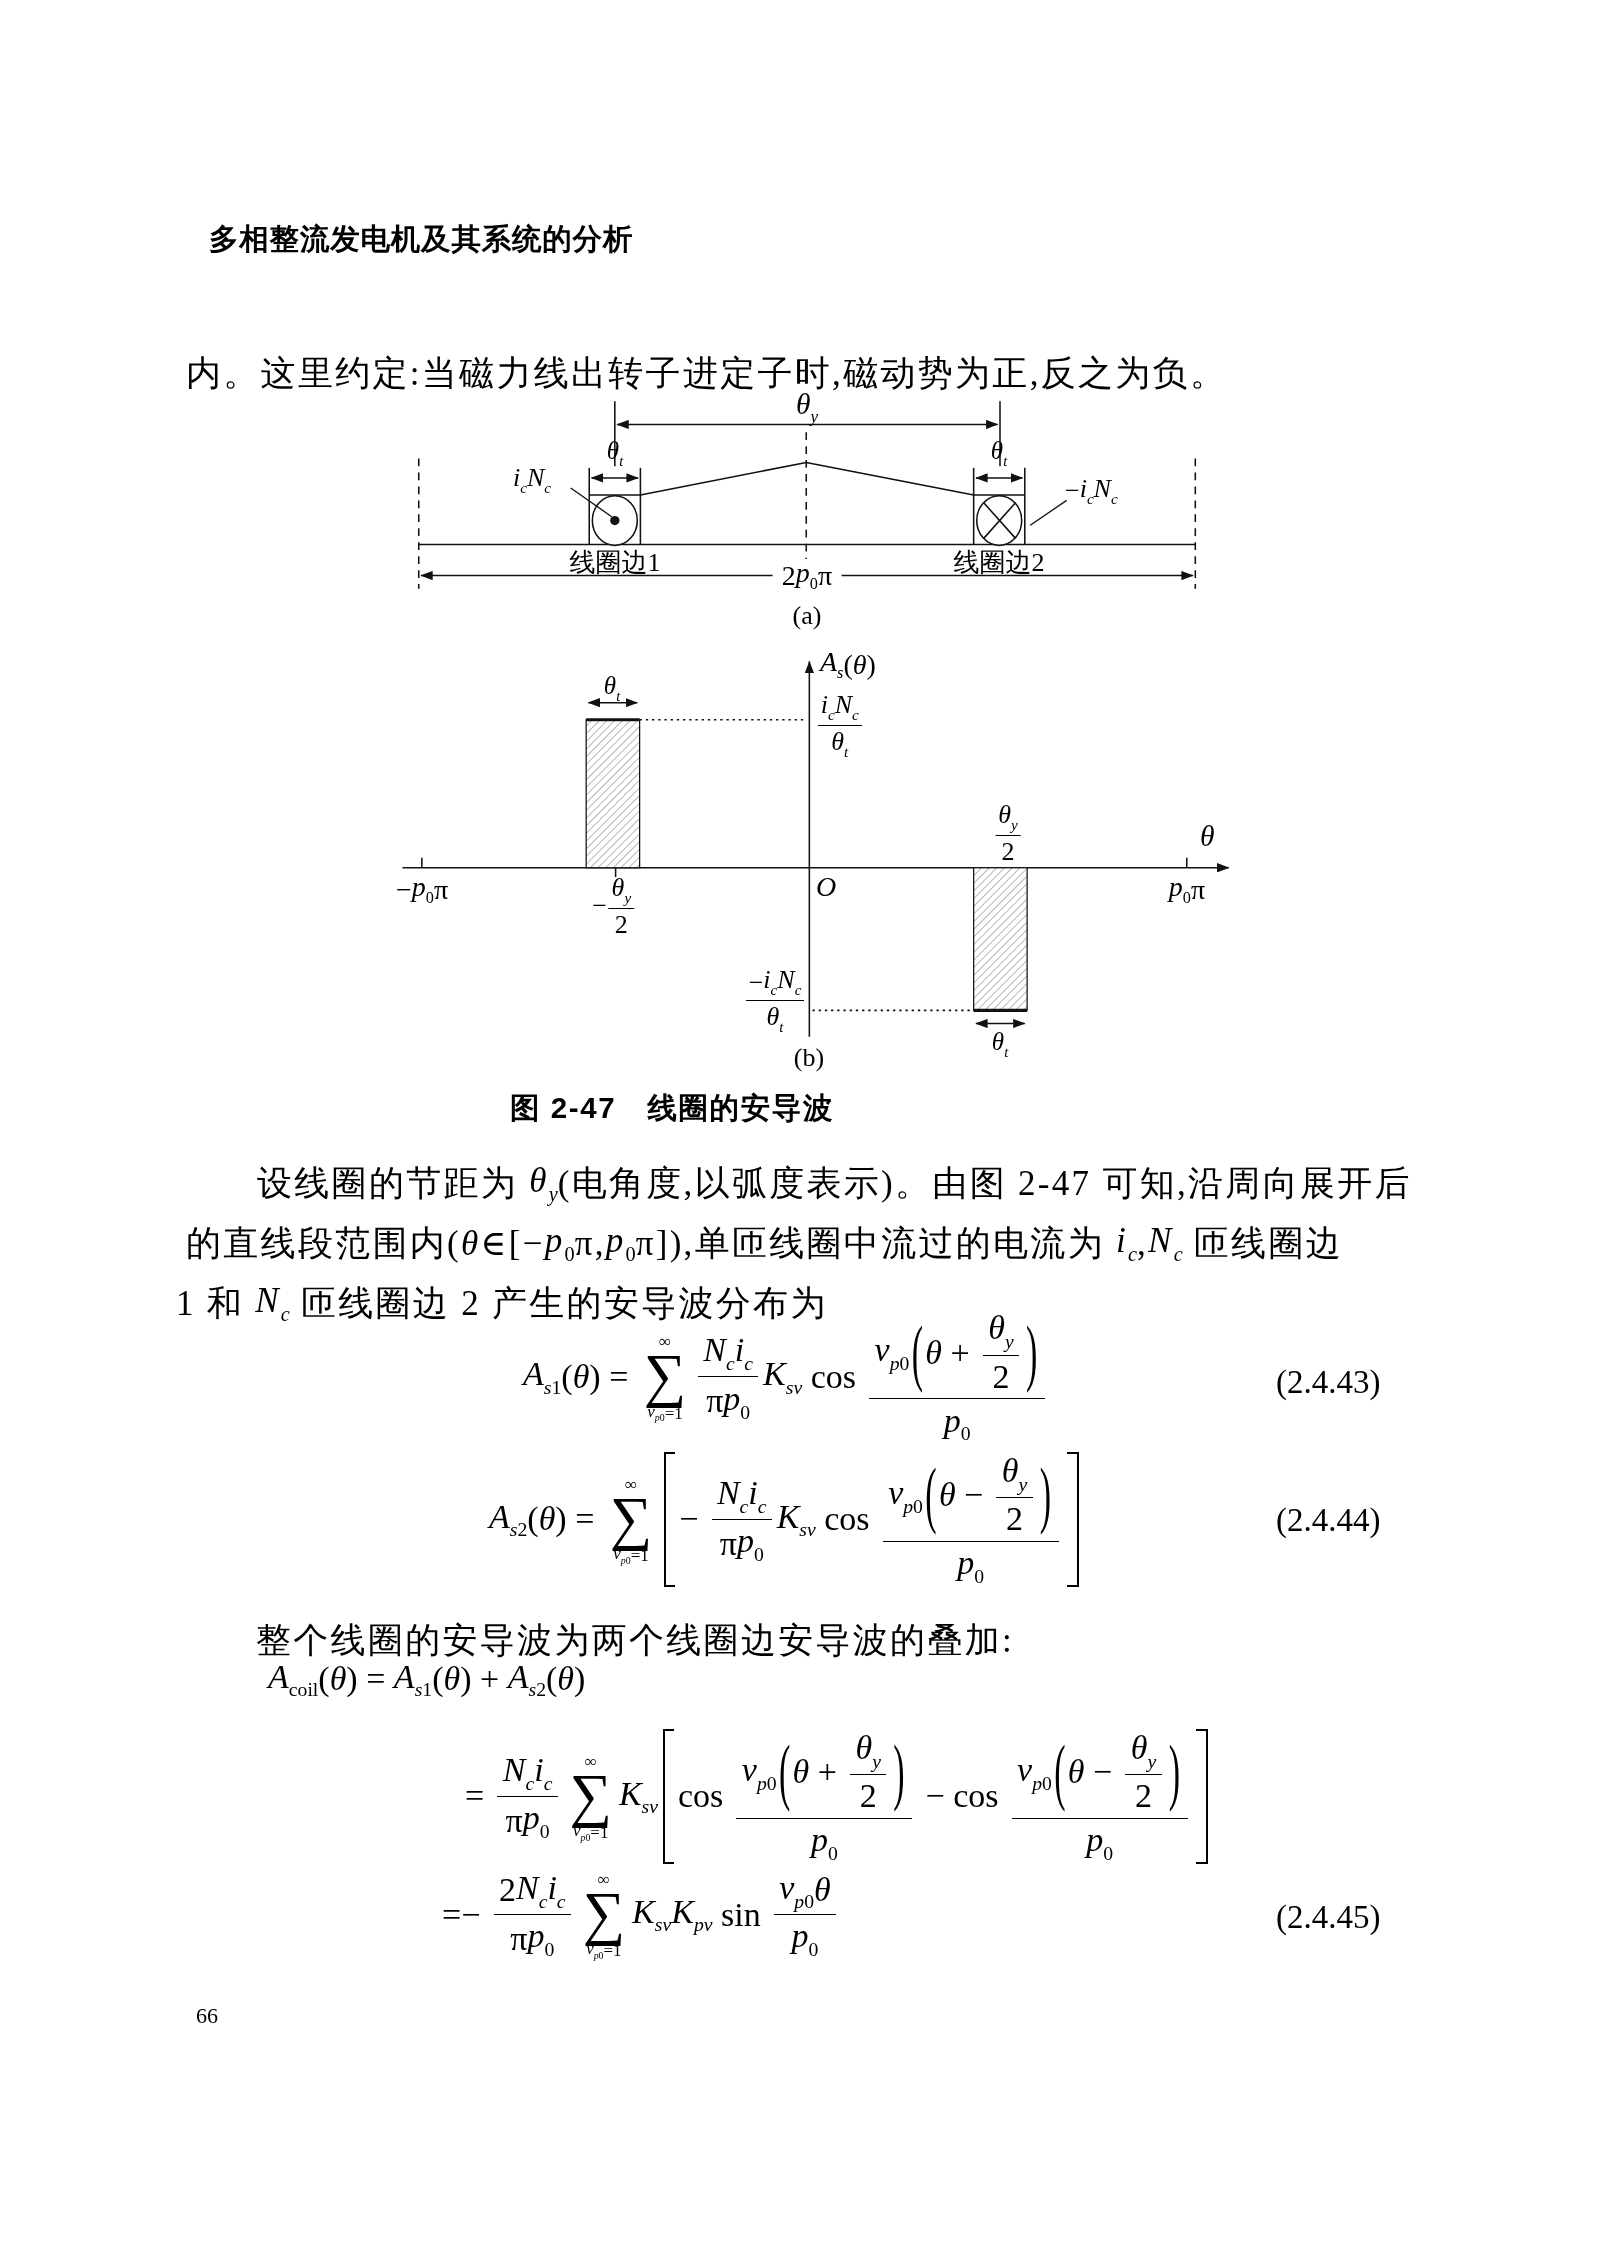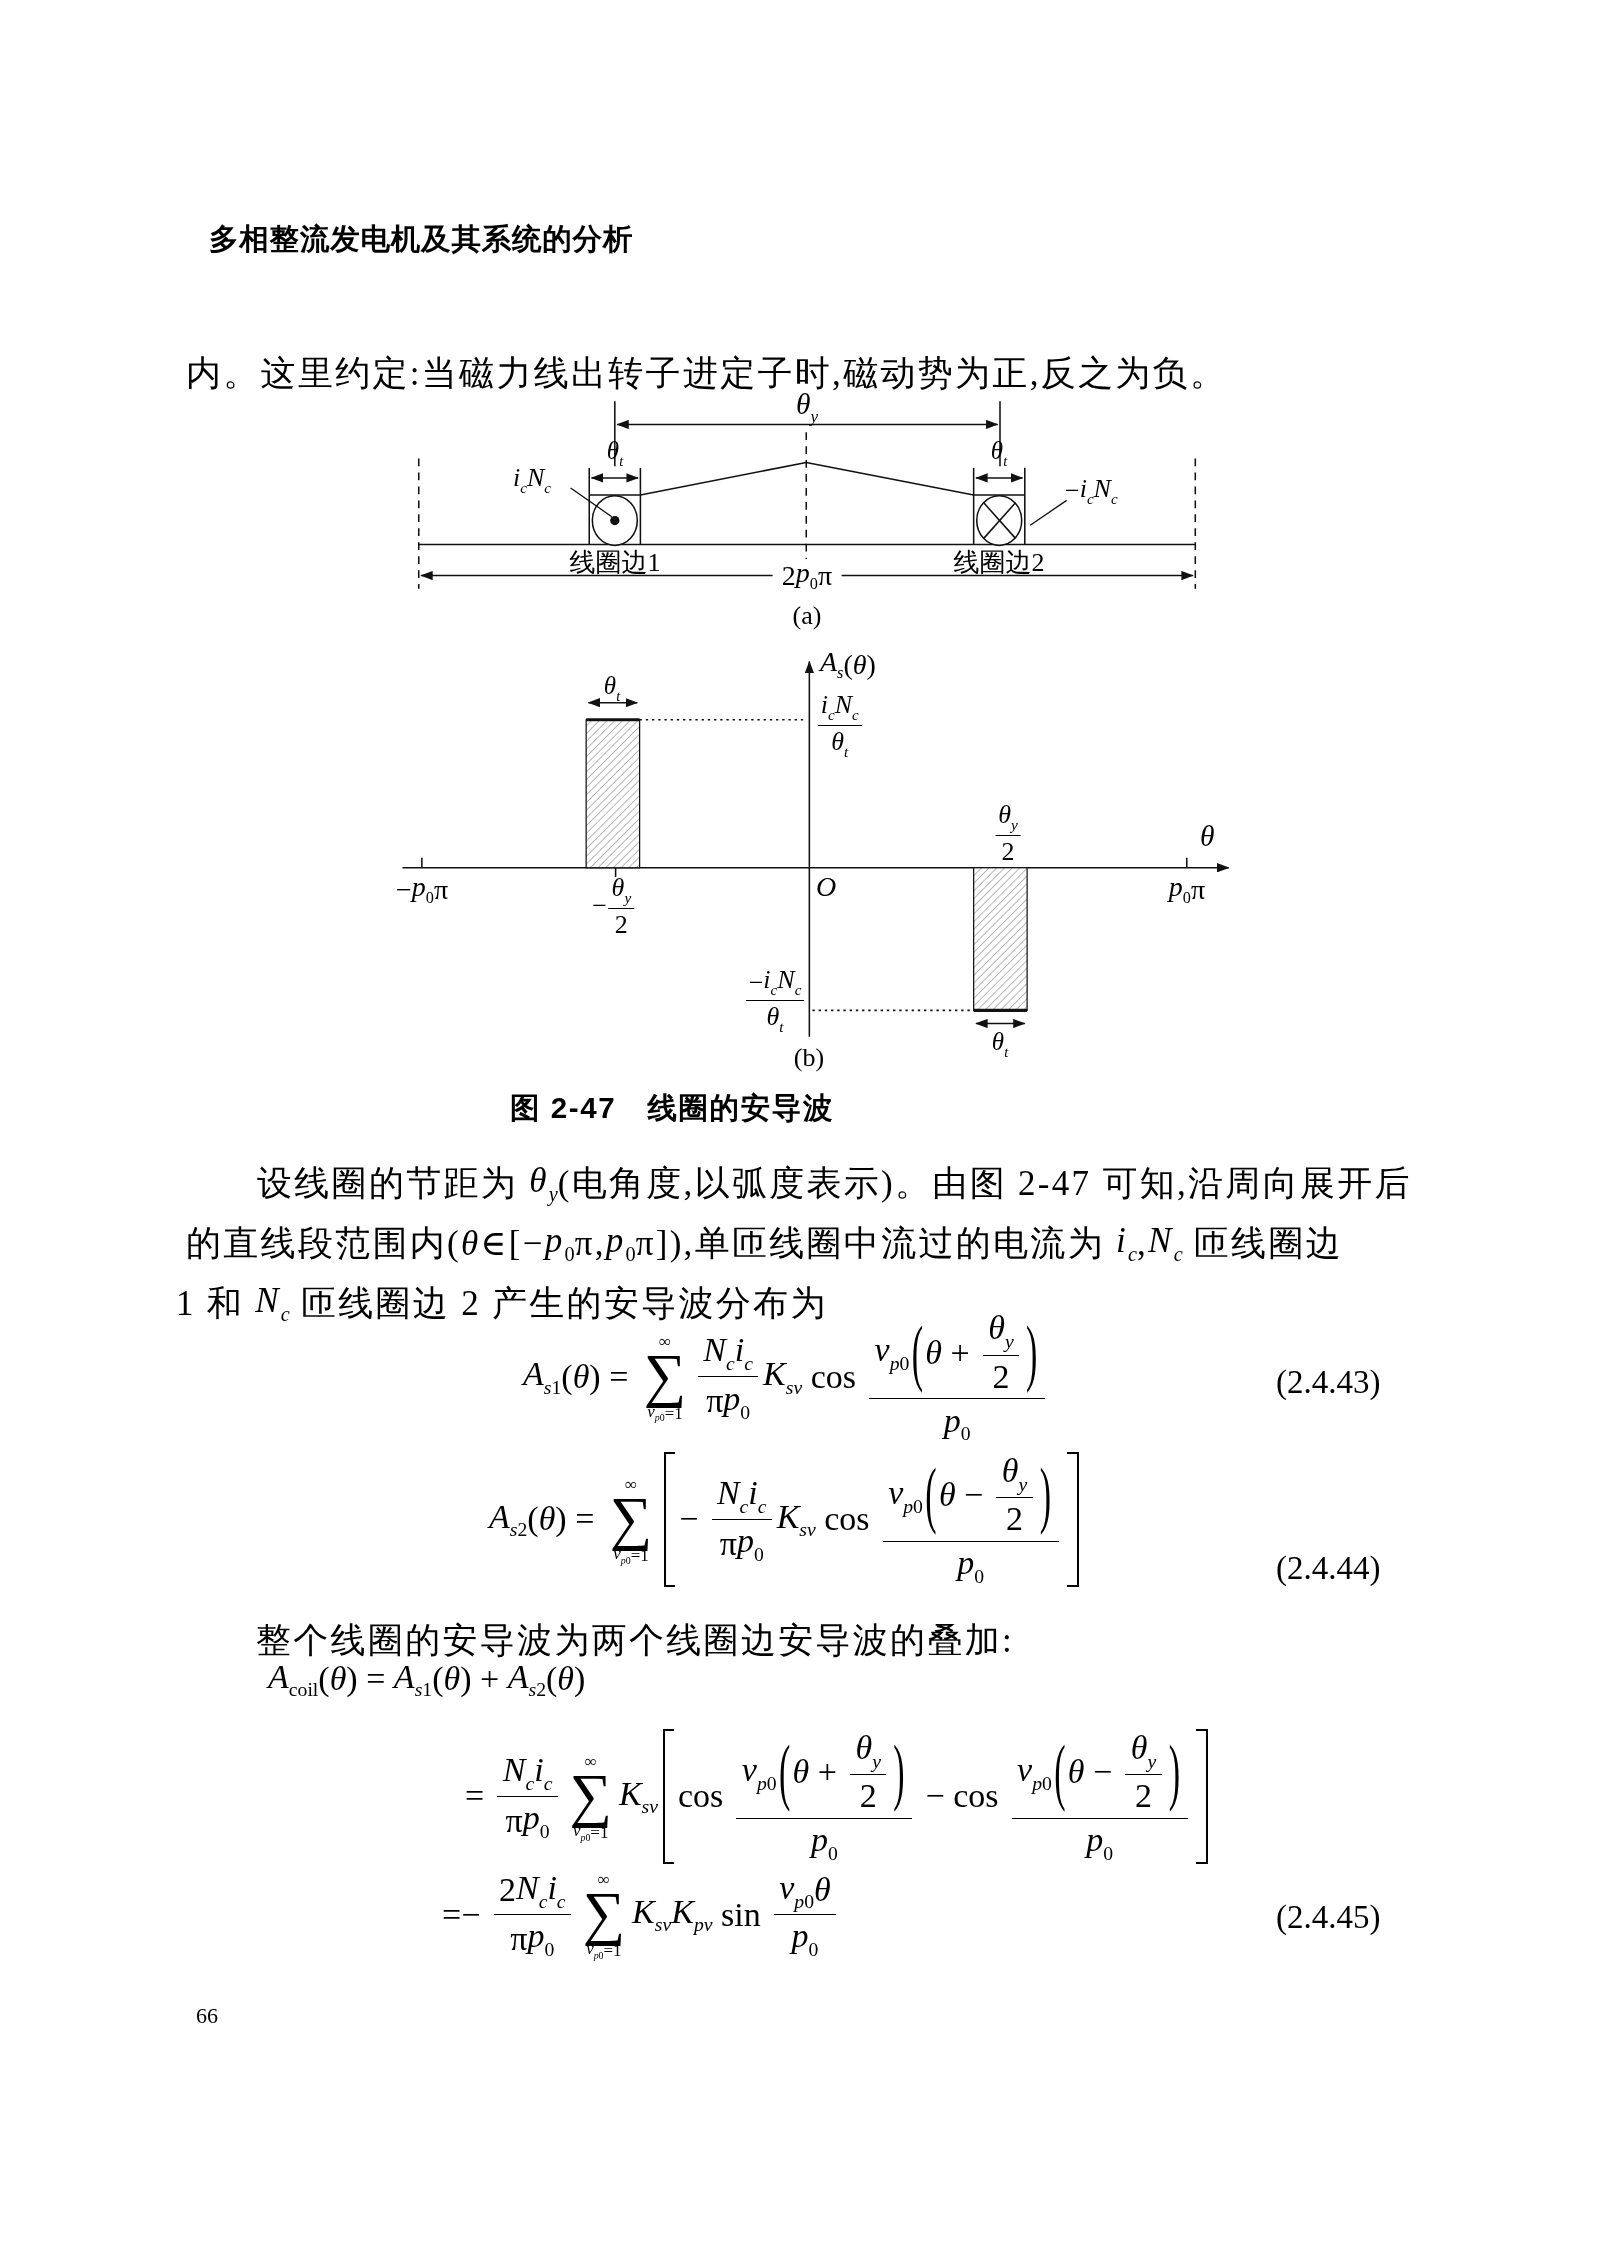--- a/index.html
+++ b/index.html
@@ -156,21 +156,21 @@
   <div class="caption">图 2-47　线圈的安导波</div>
 
   <div class="bodyline" style="left:257px;top:1161px;"><span class="mrow"><span class="mt">设线圈的节距为 </span><span class="msg"><span class="mi">θ</span><span class="msub"><span class="mi">y</span></span></span><span class="mt">(电角度,以弧度表示)。由图 2-47 可知,沿周向展开后</span></span></div>
   <div class="bodyline" style="left:186px;top:1221px;"><span class="mrow"><span class="mt">的直线段范围内(</span><span class="mi">θ</span><span class="mt">∈[−</span><span class="msg"><span class="mi">p</span><span class="msub"><span class="mt">0</span></span></span><span class="mt">π,</span><span class="msg"><span class="mi">p</span><span class="msub"><span class="mt">0</span></span></span><span class="mt">π]),单匝线圈中流过的电流为 </span><span class="msg"><span class="mi">i</span><span class="msub"><span class="mi">c</span></span></span><span class="mt">,</span><span class="msg"><span class="mi">N</span><span class="msub"><span class="mi">c</span></span></span><span class="mt"> 匝线圈边</span></span></div>
   <div class="bodyline" style="left:176px;top:1281px;"><span class="mrow"><span class="mt">1 和 </span><span class="msg"><span class="mi">N</span><span class="msub"><span class="mi">c</span></span></span><span class="mt"> 匝线圈边 2 产生的安导波分布为</span></span></div>
 
   <div class="meq" style="left:523px;top:1307px;height:140px;"><span class="mrow"><span class="msg"><span class="mi">A</span><span class="msub"><span class="mrow"><span class="mi">s</span><span class="mt">1</span></span></span></span><span class="mt">(</span><span class="mi">θ</span><span class="mt">) = </span><span class="msum"><span class="mlim"><span class="mt">∞</span></span><span class="msig">∑</span><span class="mlim"><span class="mrow"><span class="msg"><span class="mi">v</span><span class="msub"><span class="mrow"><span class="mi">p</span><span class="mt">0</span></span></span></span><span class="mt">=1</span></span></span></span><span class="mfrac"><span class="fnum"><span class="mrow"><span class="msg"><span class="mi">N</span><span class="msub"><span class="mi">c</span></span></span><span class="msg"><span class="mi">i</span><span class="msub"><span class="mi">c</span></span></span></span></span><span class="fden"><span class="mrow"><span class="mt">π</span><span class="msg"><span class="mi">p</span><span class="msub"><span class="mt">0</span></span></span></span></span></span><span class="msg"><span class="mi">K</span><span class="msub"><span class="mrow"><span class="mi">s</span><span class="mi">v</span></span></span></span><span class="mt"> cos </span><span class="mfrac"><span class="fnum"><span class="mrow"><span class="msg"><span class="mi">v</span><span class="msub"><span class="mrow"><span class="mi">p</span><span class="mt">0</span></span></span></span><span class="mrow"><span class="mpbig">(</span><span class="mi">θ</span><span class="mt"> + </span><span class="mfrac"><span class="fnum"><span class="msg"><span class="mi">θ</span><span class="msub"><span class="mi">y</span></span></span></span><span class="fden"><span class="mt">2</span></span></span><span class="mpbig">)</span></span></span></span><span class="fden"><span class="mrow"><span class="msg"><span class="mi">p</span><span class="msub"><span class="mt">0</span></span></span></span></span></span></span></div>
   <div class="eqnum" style="top:1366px;">(2.4.43)</div>
 
   <div class="meq" style="left:489px;top:1438px;height:163px;"><span class="mrow"><span class="msg"><span class="mi">A</span><span class="msub"><span class="mrow"><span class="mi">s</span><span class="mt">2</span></span></span></span><span class="mt">(</span><span class="mi">θ</span><span class="mt">) = </span><span class="msum"><span class="mlim"><span class="mt">∞</span></span><span class="msig">∑</span><span class="mlim"><span class="mrow"><span class="msg"><span class="mi">v</span><span class="msub"><span class="mrow"><span class="mi">p</span><span class="mt">0</span></span></span></span><span class="mt">=1</span></span></span></span><span class="mbgr"><span class="mbl"></span><span class="mbin"><span class="mt">− </span><span class="mfrac"><span class="fnum"><span class="mrow"><span class="msg"><span class="mi">N</span><span class="msub"><span class="mi">c</span></span></span><span class="msg"><span class="mi">i</span><span class="msub"><span class="mi">c</span></span></span></span></span><span class="fden"><span class="mrow"><span class="mt">π</span><span class="msg"><span class="mi">p</span><span class="msub"><span class="mt">0</span></span></span></span></span></span><span class="msg"><span class="mi">K</span><span class="msub"><span class="mrow"><span class="mi">s</span><span class="mi">v</span></span></span></span><span class="mt"> cos </span><span class="mfrac"><span class="fnum"><span class="mrow"><span class="msg"><span class="mi">v</span><span class="msub"><span class="mrow"><span class="mi">p</span><span class="mt">0</span></span></span></span><span class="mrow"><span class="mpbig">(</span><span class="mi">θ</span><span class="mt"> − </span><span class="mfrac"><span class="fnum"><span class="msg"><span class="mi">θ</span><span class="msub"><span class="mi">y</span></span></span></span><span class="fden"><span class="mt">2</span></span></span><span class="mpbig">)</span></span></span></span><span class="fden"><span class="mrow"><span class="msg"><span class="mi">p</span><span class="msub"><span class="mt">0</span></span></span></span></span></span></span><span class="mbr"></span></span></span></div>
-  <div class="eqnum" style="top:1504px;margin-top:48px;">(2.4.44)</div>
+  <div class="eqnum" style="top:1504px;">(2.4.44)</div>
 
   <div class="bodyline" style="left:256px;top:1621px;">整个线圈的安导波为两个线圈边安导波的叠加:</div>
 
   <div class="meq" style="left:268px;top:1656px;height:47px;"><span class="mrow"><span class="msg"><span class="mi">A</span><span class="msub"><span class="mrow"><span class="mt">coil</span></span></span></span><span class="mt">(</span><span class="mi">θ</span><span class="mt">) = </span><span class="msg"><span class="mi">A</span><span class="msub"><span class="mrow"><span class="mi">s</span><span class="mt">1</span></span></span></span><span class="mt">(</span><span class="mi">θ</span><span class="mt">) + </span><span class="msg"><span class="mi">A</span><span class="msub"><span class="mrow"><span class="mi">s</span><span class="mt">2</span></span></span></span><span class="mt">(</span><span class="mi">θ</span><span class="mt">)</span></span></div>
 
   <div class="meq" style="left:465px;top:1725px;height:143px;"><span class="mrow"><span class="mt">= </span><span class="mfrac"><span class="fnum"><span class="mrow"><span class="msg"><span class="mi">N</span><span class="msub"><span class="mi">c</span></span></span><span class="msg"><span class="mi">i</span><span class="msub"><span class="mi">c</span></span></span></span></span><span class="fden"><span class="mrow"><span class="mt">π</span><span class="msg"><span class="mi">p</span><span class="msub"><span class="mt">0</span></span></span></span></span></span><span class="msum"><span class="mlim"><span class="mt">∞</span></span><span class="msig">∑</span><span class="mlim"><span class="mrow"><span class="msg"><span class="mi">v</span><span class="msub"><span class="mrow"><span class="mi">p</span><span class="mt">0</span></span></span></span><span class="mt">=1</span></span></span></span><span class="msg"><span class="mi">K</span><span class="msub"><span class="mrow"><span class="mi">s</span><span class="mi">v</span></span></span></span><span class="mbgr"><span class="mbl"></span><span class="mbin"><span class="mt">cos </span><span class="mfrac"><span class="fnum"><span class="mrow"><span class="msg"><span class="mi">v</span><span class="msub"><span class="mrow"><span class="mi">p</span><span class="mt">0</span></span></span></span><span class="mrow"><span class="mpbig">(</span><span class="mi">θ</span><span class="mt"> + </span><span class="mfrac"><span class="fnum"><span class="msg"><span class="mi">θ</span><span class="msub"><span class="mi">y</span></span></span></span><span class="fden"><span class="mt">2</span></span></span><span class="mpbig">)</span></span></span></span><span class="fden"><span class="mrow"><span class="msg"><span class="mi">p</span><span class="msub"><span class="mt">0</span></span></span></span></span></span><span class="mt"> − cos </span><span class="mfrac"><span class="fnum"><span class="mrow"><span class="msg"><span class="mi">v</span><span class="msub"><span class="mrow"><span class="mi">p</span><span class="mt">0</span></span></span></span><span class="mrow"><span class="mpbig">(</span><span class="mi">θ</span><span class="mt"> − </span><span class="mfrac"><span class="fnum"><span class="msg"><span class="mi">θ</span><span class="msub"><span class="mi">y</span></span></span></span><span class="fden"><span class="mt">2</span></span></span><span class="mpbig">)</span></span></span></span><span class="fden"><span class="mrow"><span class="msg"><span class="mi">p</span><span class="msub"><span class="mt">0</span></span></span></span></span></span></span><span class="mbr"></span></span></span></div>
 
   <div class="meq" style="left:442px;top:1860px;height:109px;"><span class="mrow"><span class="mt">=− </span><span class="mfrac"><span class="fnum"><span class="mrow"><span class="mt">2</span><span class="msg"><span class="mi">N</span><span class="msub"><span class="mi">c</span></span></span><span class="msg"><span class="mi">i</span><span class="msub"><span class="mi">c</span></span></span></span></span><span class="fden"><span class="mrow"><span class="mt">π</span><span class="msg"><span class="mi">p</span><span class="msub"><span class="mt">0</span></span></span></span></span></span><span class="msum"><span class="mlim"><span class="mt">∞</span></span><span class="msig">∑</span><span class="mlim"><span class="mrow"><span class="msg"><span class="mi">v</span><span class="msub"><span class="mrow"><span class="mi">p</span><span class="mt">0</span></span></span></span><span class="mt">=1</span></span></span></span><span class="msg"><span class="mi">K</span><span class="msub"><span class="mrow"><span class="mi">s</span><span class="mi">v</span></span></span></span><span class="msg"><span class="mi">K</span><span class="msub"><span class="mrow"><span class="mi">p</span><span class="mi">v</span></span></span></span><span class="mt"> sin </span><span class="mfrac"><span class="fnum"><span class="mrow"><span class="msg"><span class="mi">v</span><span class="msub"><span class="mrow"><span class="mi">p</span><span class="mt">0</span></span></span></span><span class="mi">θ</span></span></span><span class="fden"><span class="mrow"><span class="msg"><span class="mi">p</span><span class="msub"><span class="mt">0</span></span></span></span></span></span></span></div>
   <div class="eqnum" style="top:1901px;text-align:right;">(2.4.45)</div>
 

